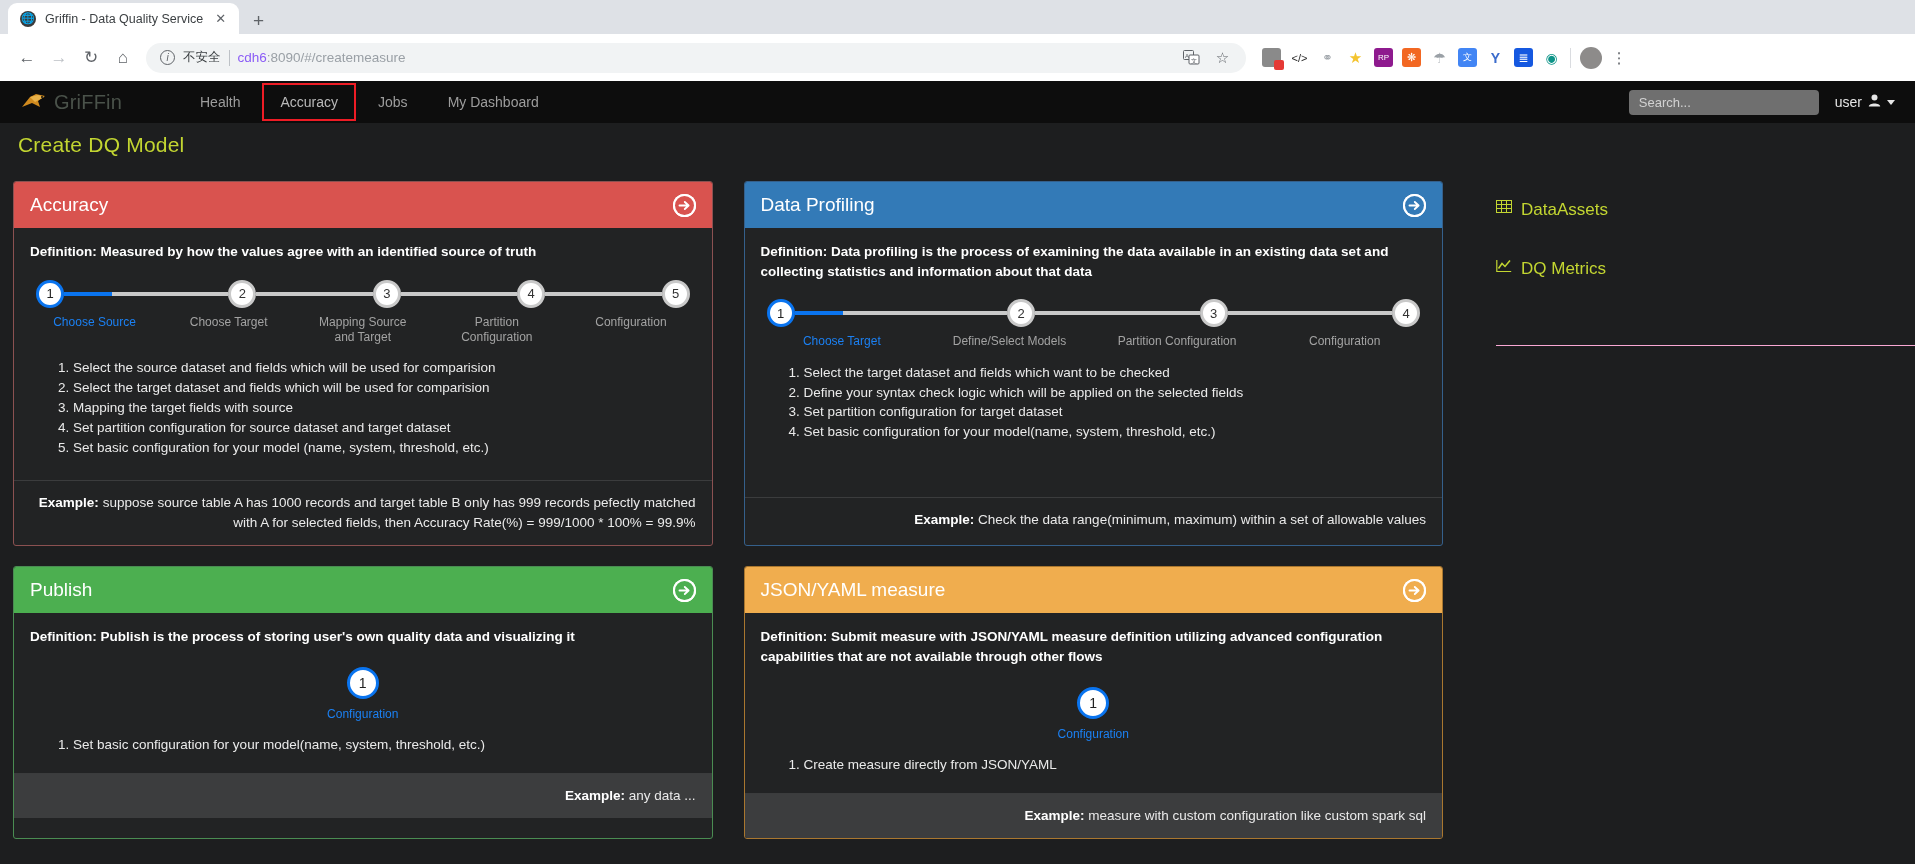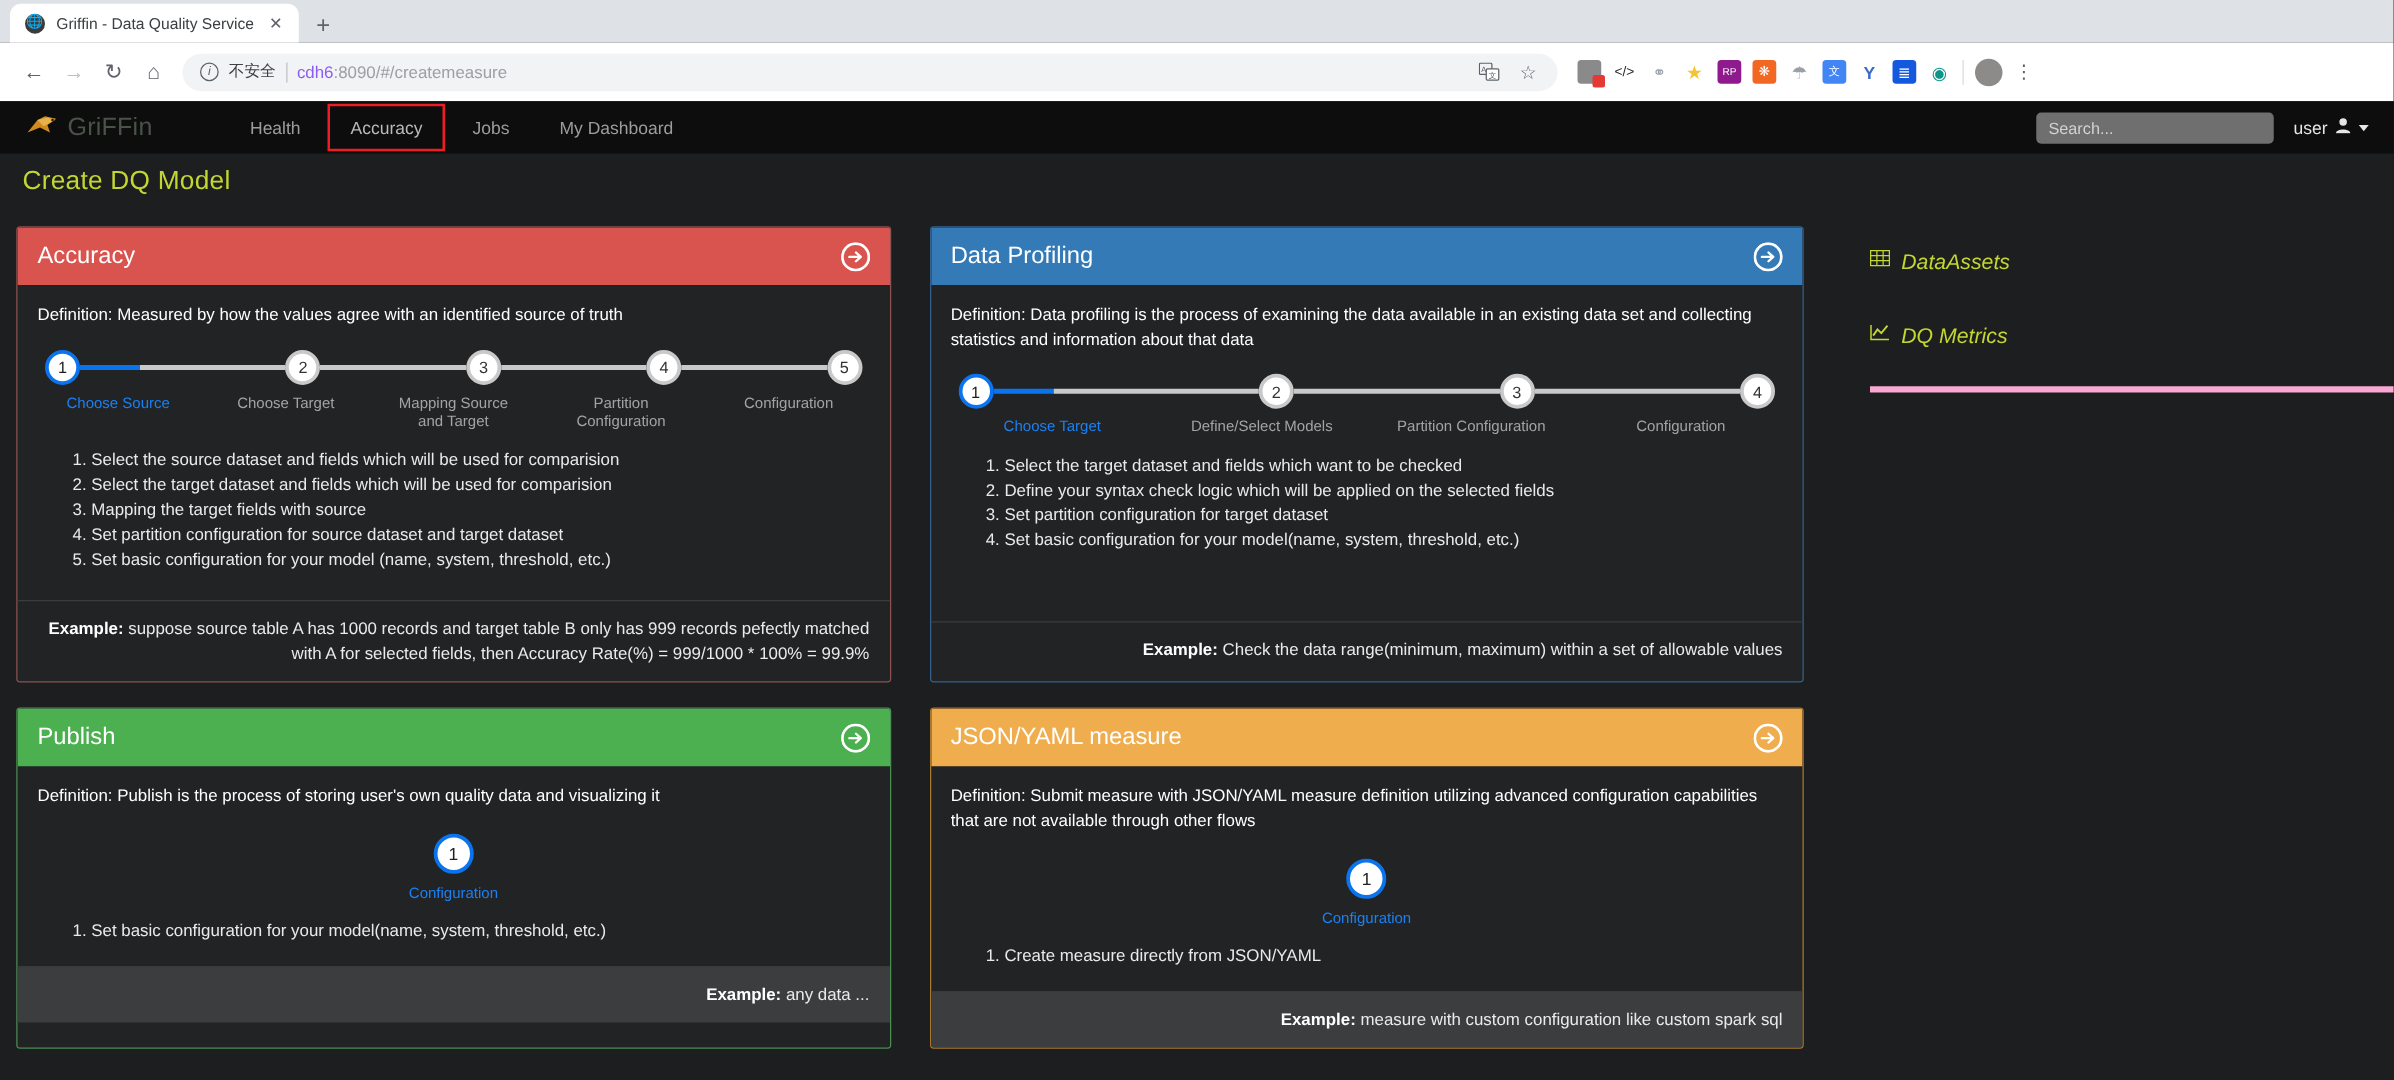--- a/index.html
+++ b/index.html
@@ -133,21 +133,21 @@
   .card-head.jsonyaml { background: #f0ad4e; }
   .card-head-title { font-size: 19px; font-weight: 400; }
   .go-icon {
     width: 23px; height: 23px; border-radius: 50%; background: #fff;
     display: flex; align-items: center; justify-content: center;
     cursor: pointer; flex: none;
   }
   .go-icon svg { display: block; }
 
   .card-body { padding: 14px 16px 0 16px; }
-  .definition { font-size: 13.5px; font-weight: normal; color: #fff; line-height: 1.46; }
+  .definition { font-size: 13.5px; font-weight: bold; color: #fff; line-height: 1.46; }
 
   
   .stepper { position: relative; margin: 18px auto 0; padding: 0 6px; }
   .step-track { display: flex; align-items: center; }
   .step-node {
     width: 28px; height: 28px; border-radius: 50%; background: #fff;
     border: 3px solid #c9c9c9; display: flex; align-items: center;
     justify-content: center; font-size: 13px; color: #333; flex: none;
     cursor: pointer;
   }
@@ -175,21 +175,21 @@
   .step-list li { counter-increment: li-counter; }
   .card-foot {
     border-top: 1px solid #3b3c3d; padding: 12px 16px;
     font-size: 13.5px; color: #eaeaea; line-height: 1.5; text-align: right;
   }
   .card-foot b { color: #fff; }
   .card-foot.light { background: #3c3d3e; }
 
   
   .sidebar { width: 459px; padding-left: 40px; }
-  .side-panel { border-bottom: 5px solid #f9a8d4; padding: 10px 0 22px 0; font-style: italic; }
+  .side-panel { border-bottom: 1px solid #f9a8d4; padding: 10px 0 58px 0; }
   .side-item {
     display: flex; align-items: center; gap: 9px; color: #c3d631;
     font-size: 17px; cursor: pointer; padding: 8px 0;
   }
   .side-item svg { flex: none; }
 </style>
 </head>
 <body>
 
 <div class="browser-tabstrip">

